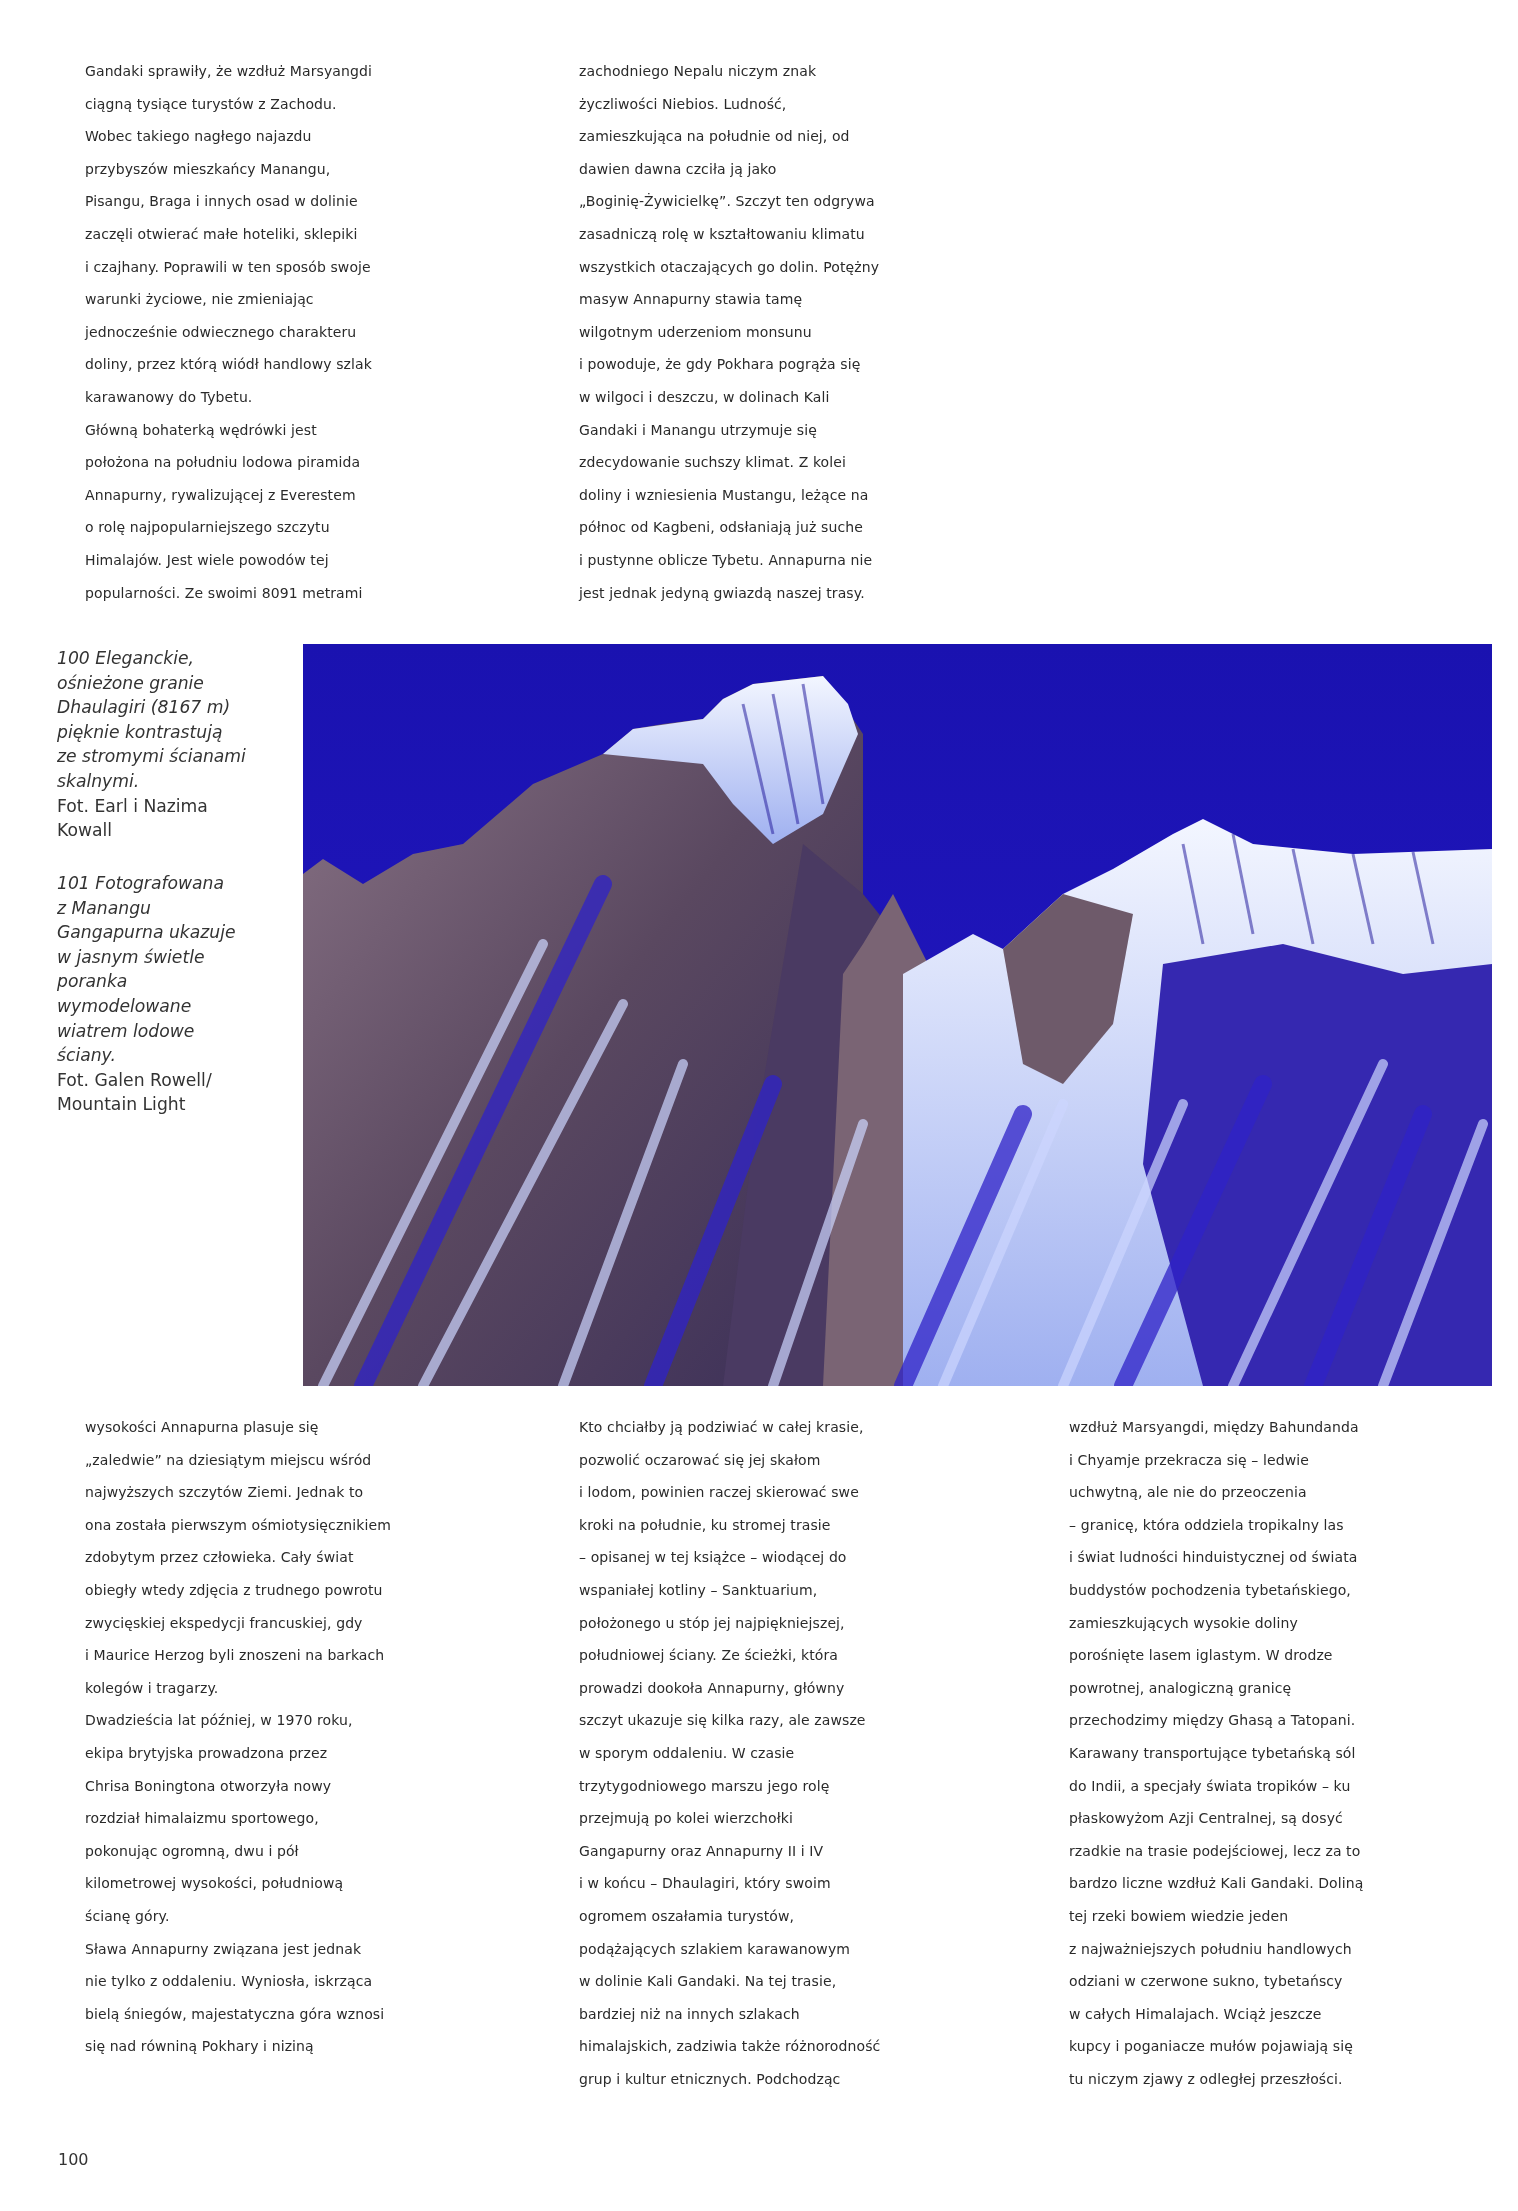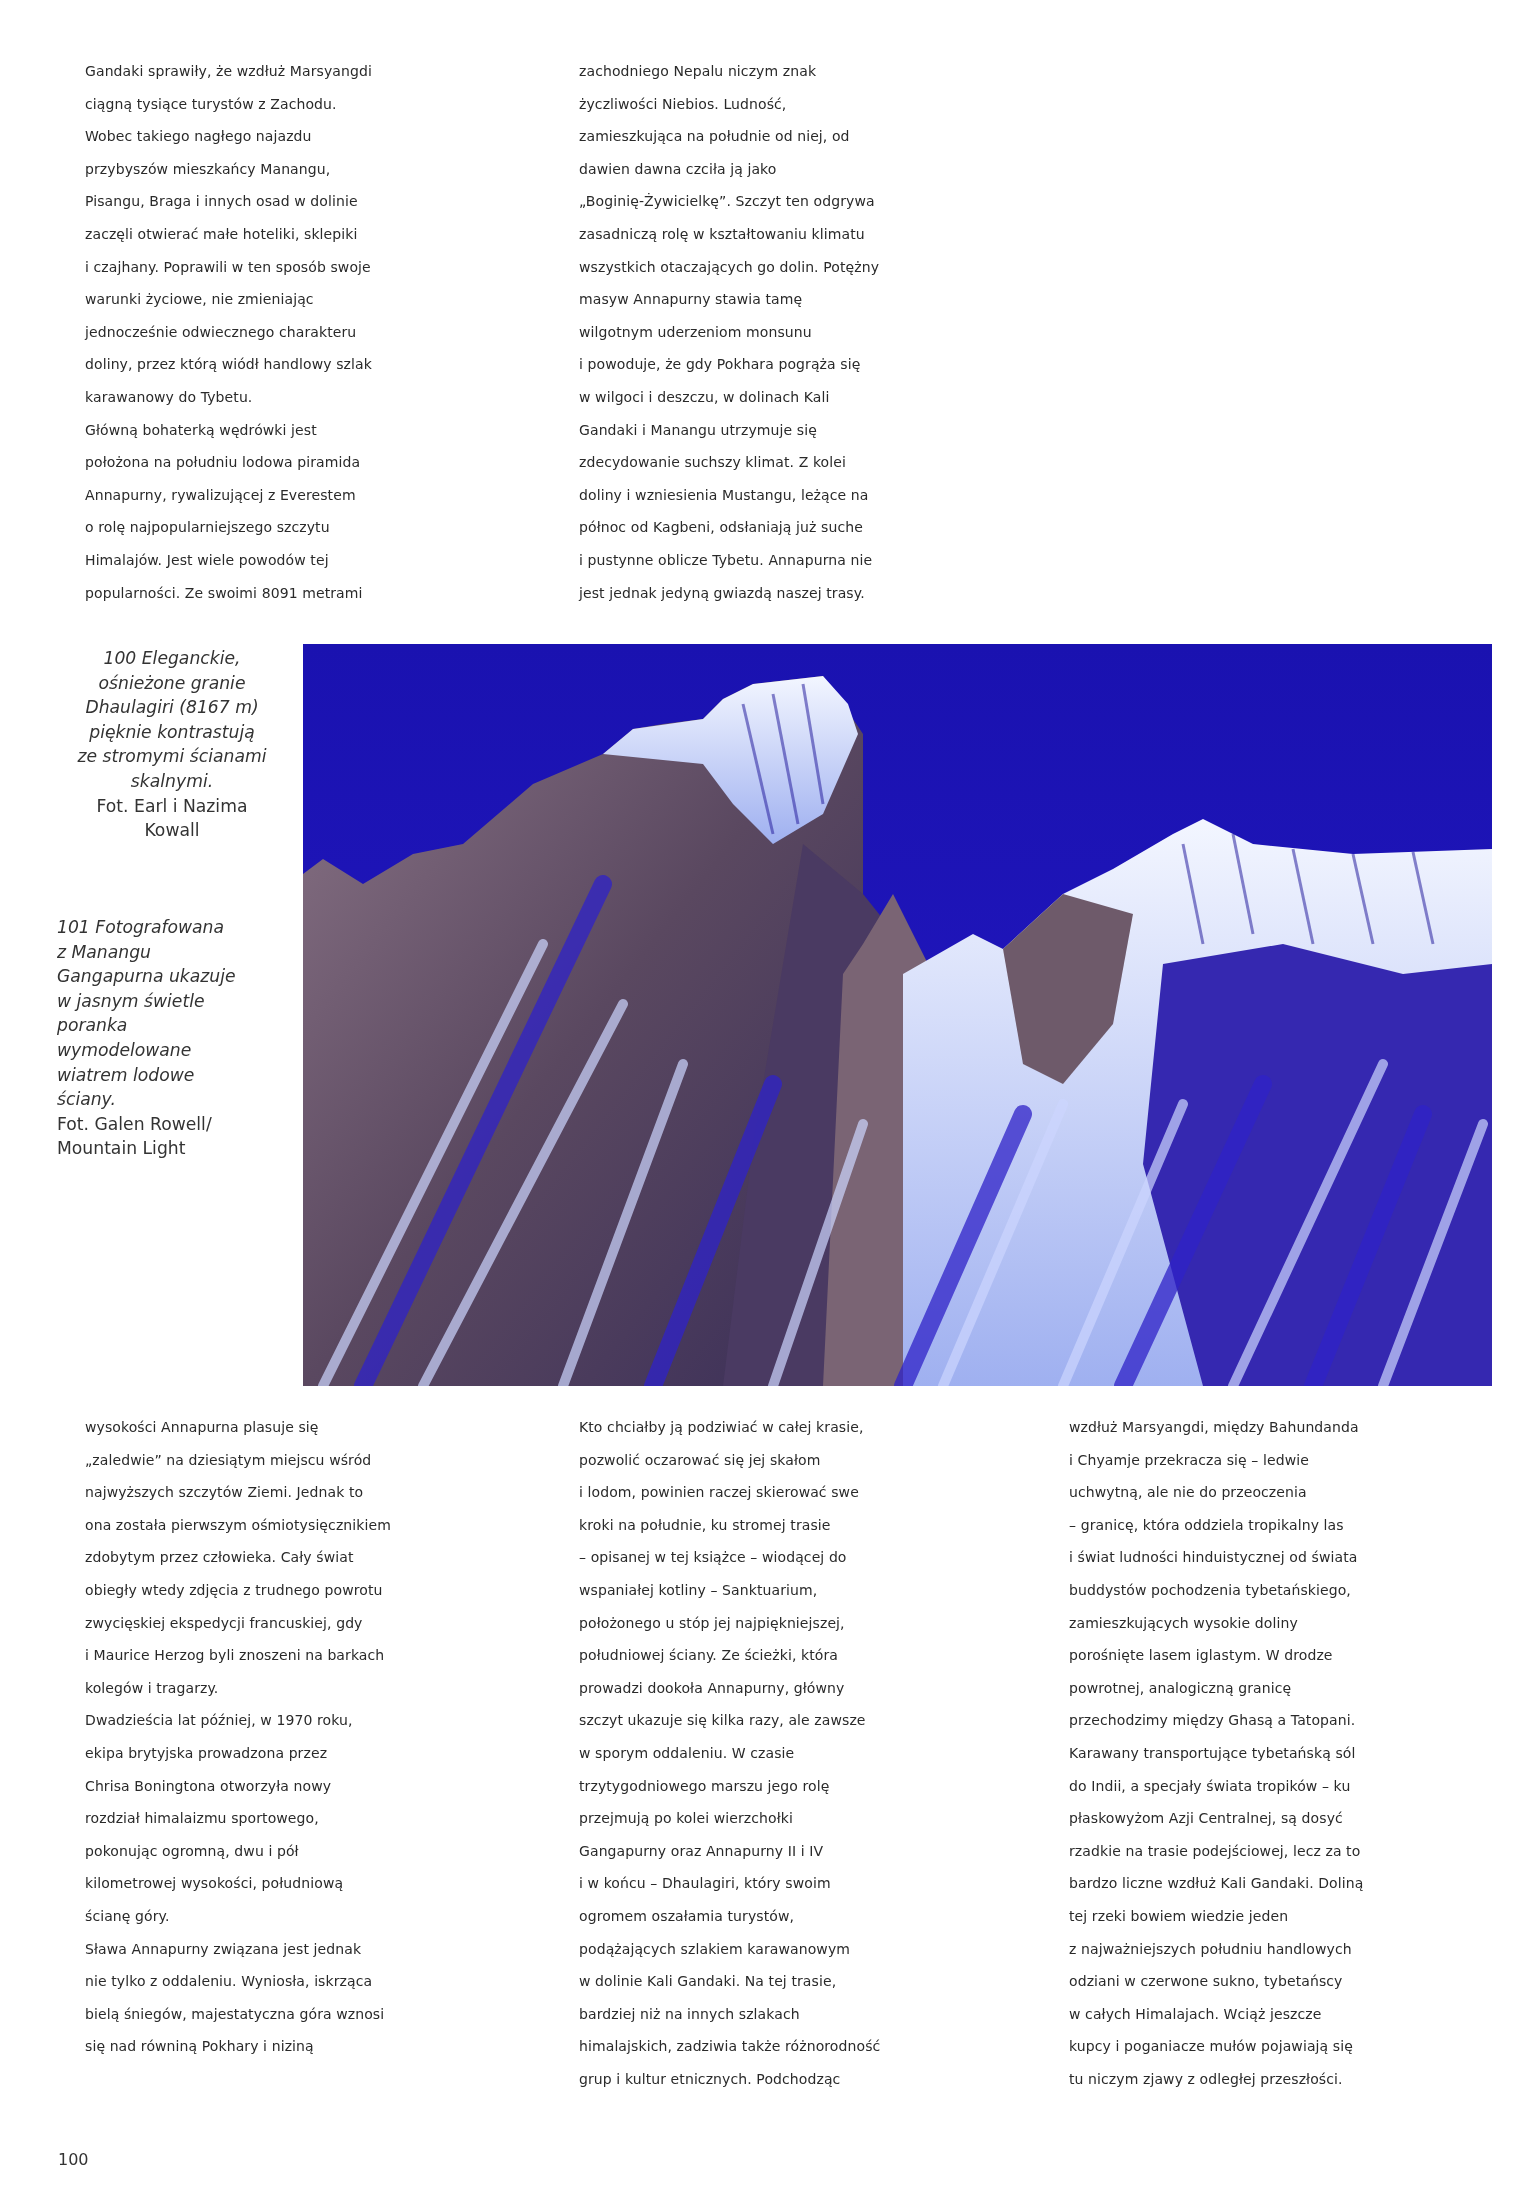--- a/index.html
+++ b/index.html
@@ -8,22 +8,22 @@
   .col { position: absolute; font-size: 14px; line-height: 32.6px; letter-spacing: 0.1px; margin-left: 28px; }
   .col .ln { display: block; white-space: nowrap; }
   #col-top-left  { left: 57px;  top: 55px;  }
   #col-top-right { left: 551px; top: 55px;  }
   #col-bot-1 { left: 57px;   top: 1411px; }
   #col-bot-2 { left: 551px;  top: 1411px; }
   #col-bot-3 { left: 1041px; top: 1411px; }
   .caption { position: absolute; left: 57px; width: 230px; font-size: 17.2px; line-height: 24.6px; color: #333; }
   .caption .ln { display: block; white-space: nowrap; }
   .caption .it { font-style: italic; }
-  #caption-100 { top: 646px; text-align: center; }
-  #caption-101 { top: 915px; }
+  #caption-100 { top: 646px; }
+  #caption-101 { top: 871px; }
   #photo { position: absolute; left: 303px; top: 644px; width: 1189px; height: 742px; overflow: hidden; background: #1d14b8; }
   #photo svg { display: block; width: 100%; height: 100%; }
   #page-number { position: absolute; left: 58px; top: 2150px; font-size: 16px; color: #333; }
 </style>
 </head>
 <body>
 
 <div id="col-top-left" class="col">
     <span class="ln">Gandaki sprawiły, że wzdłuż Marsyangdi</span>
     <span class="ln">ciągną tysiące turystów z Zachodu.</span>

